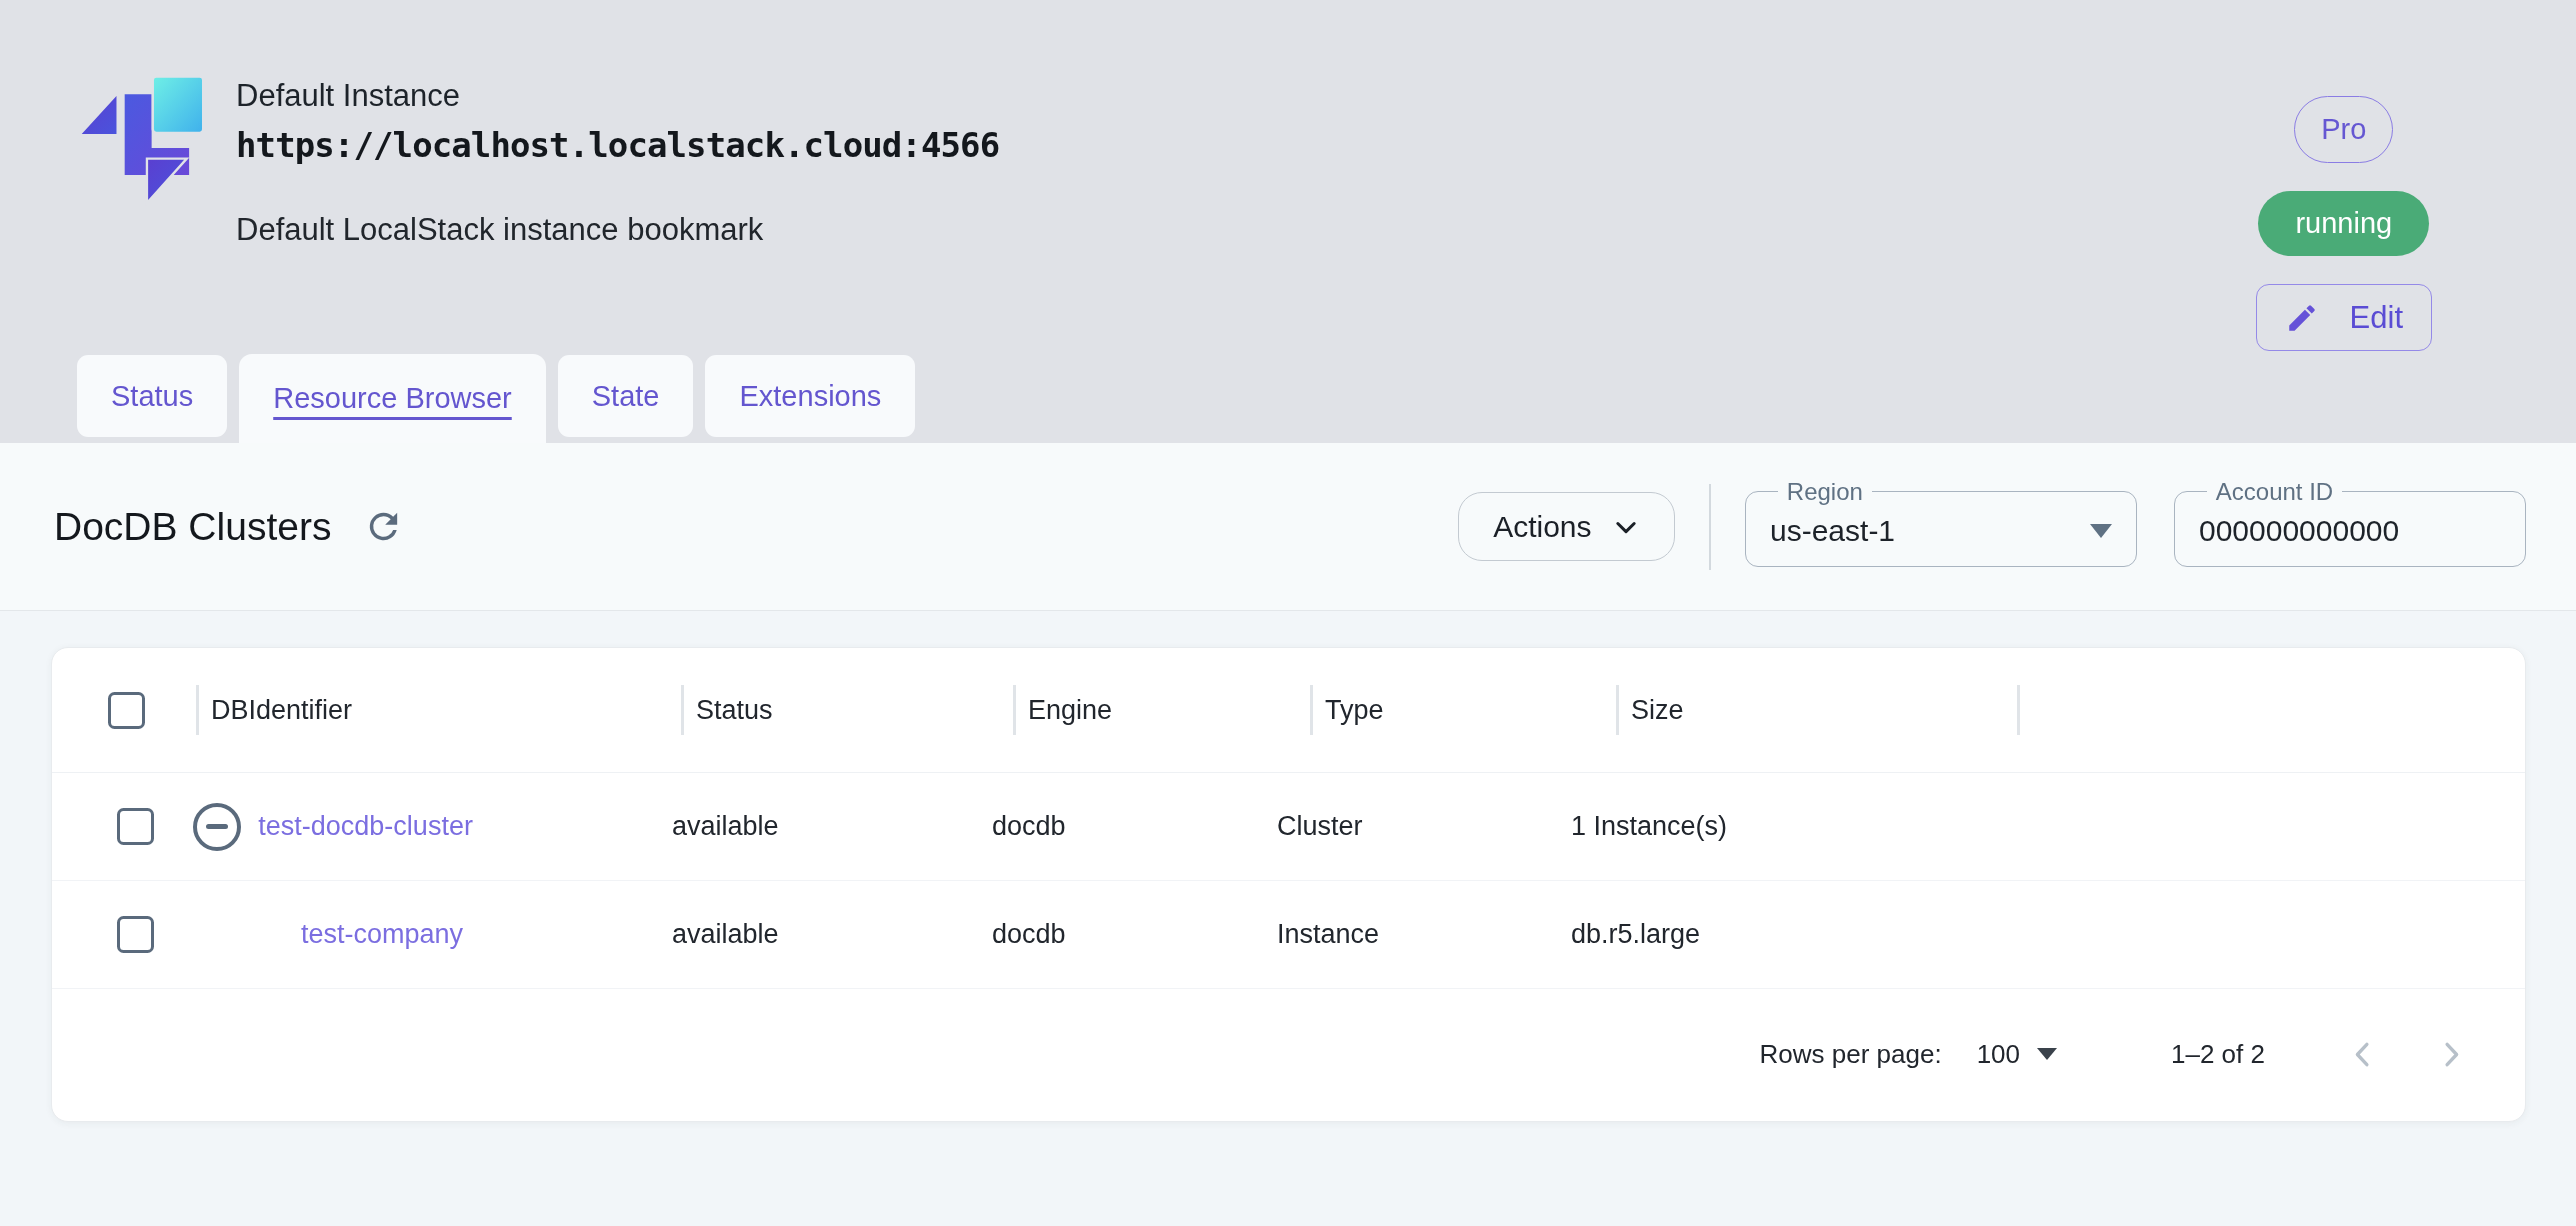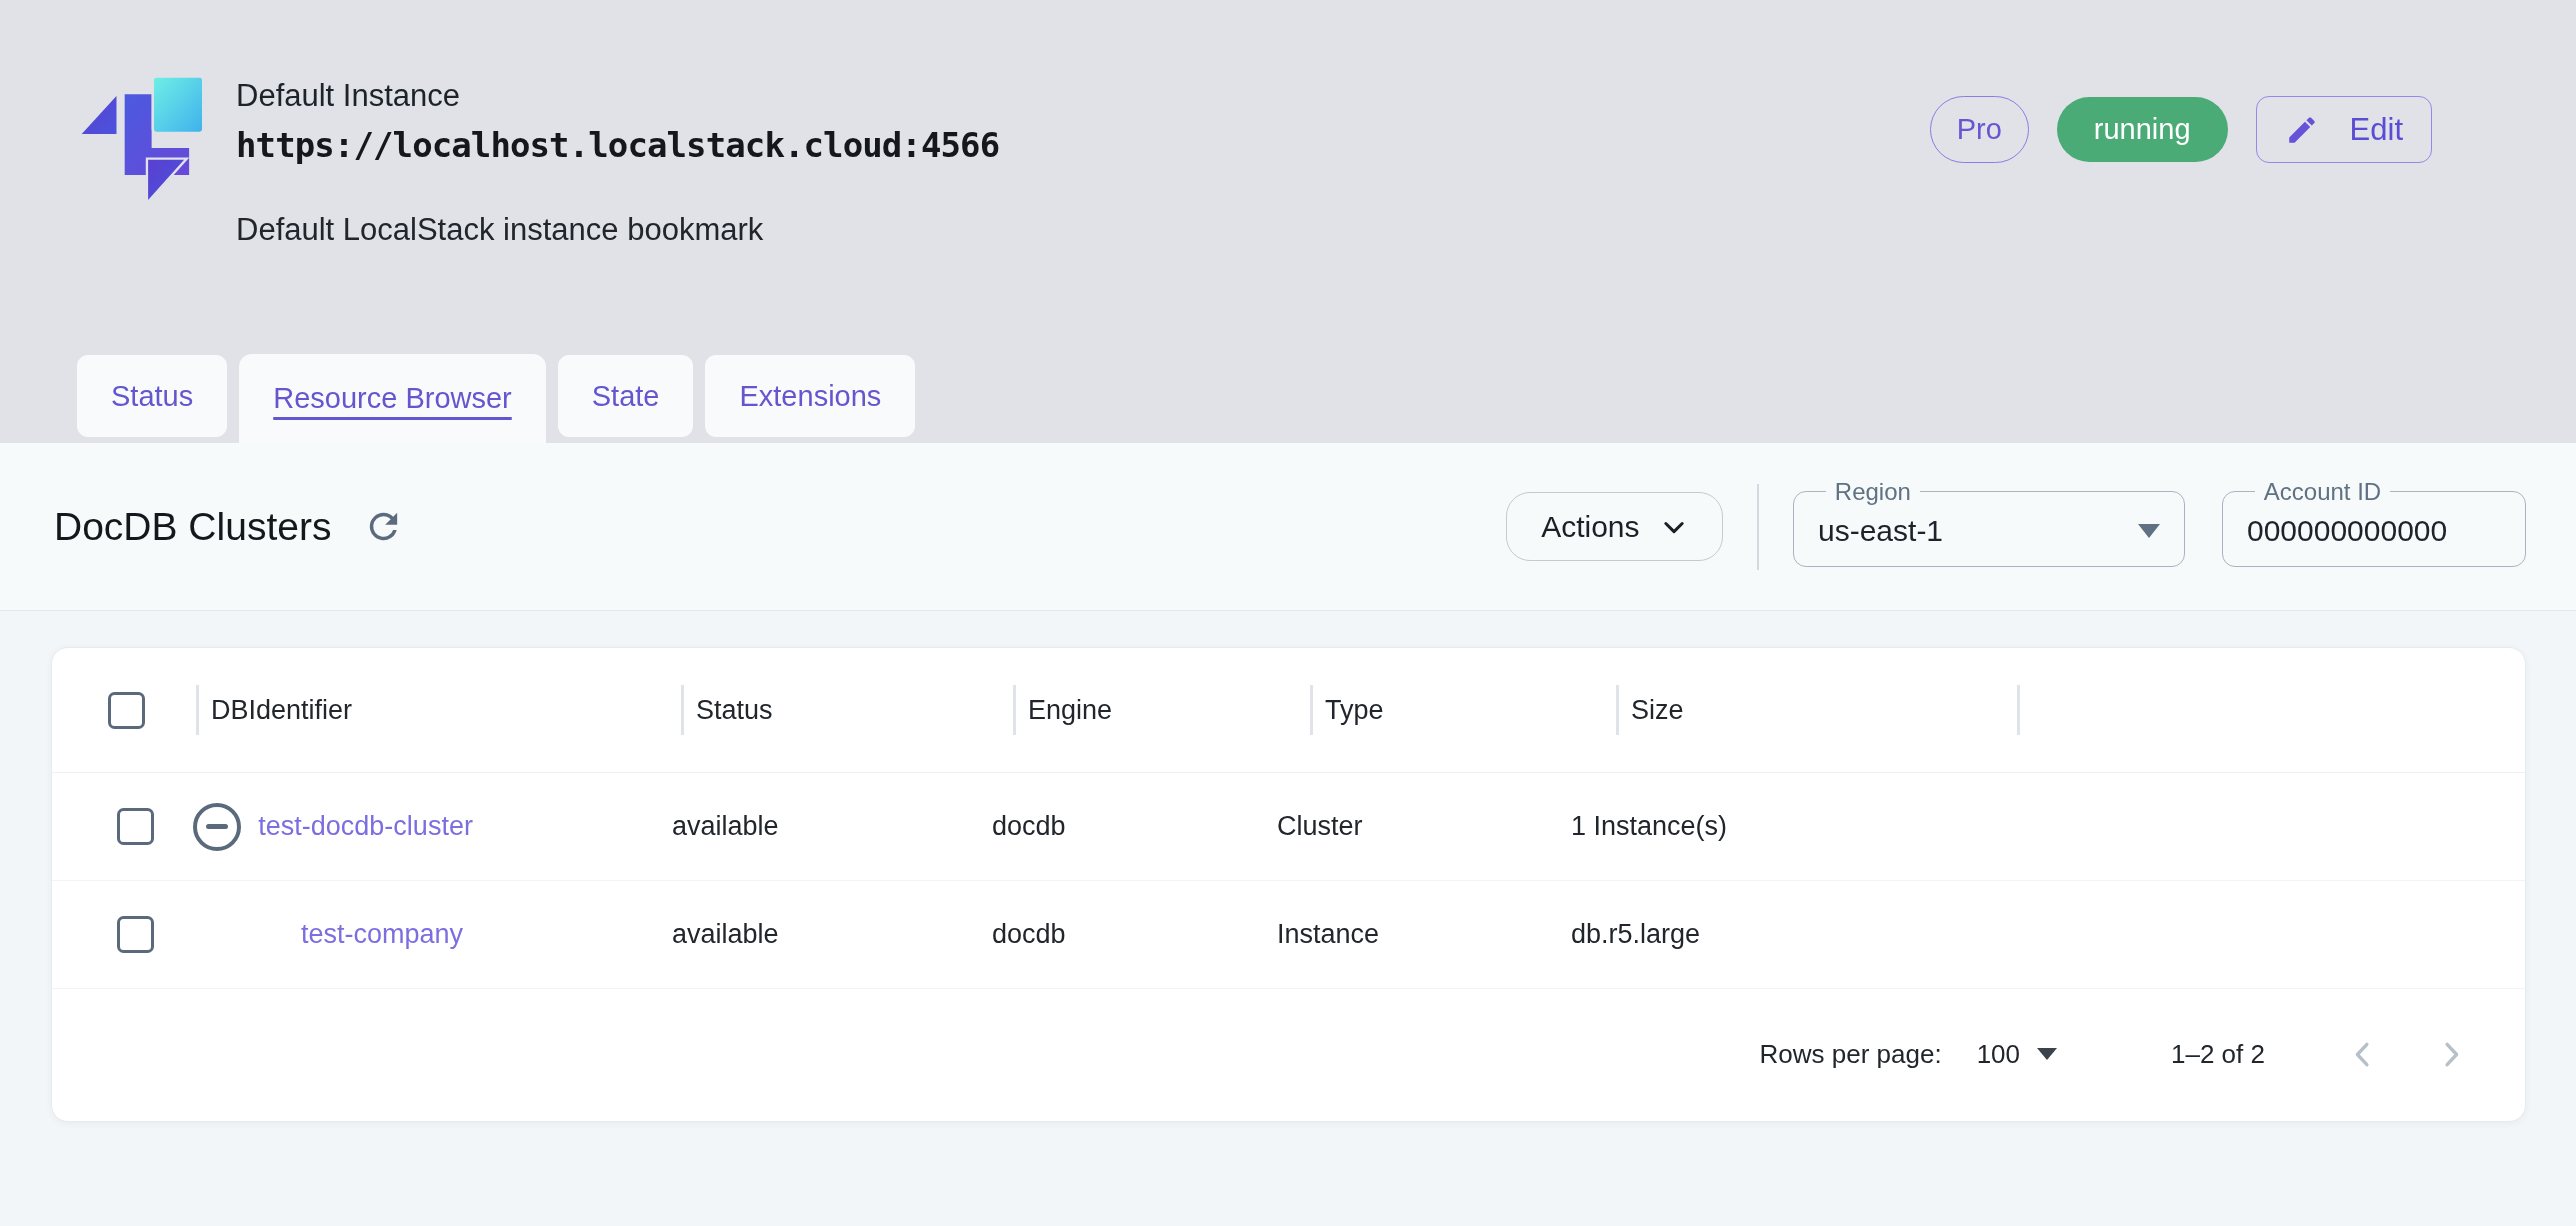--- a/index.html
+++ b/index.html
@@ -13,21 +13,21 @@
 
   
   .top { position:relative; height:443px; background:#e0e2e7; }
   .top-row { display:flex; padding:76px 0 0 79px; }
   .logo { width:123px; height:130px; flex:0 0 auto; }
   .title-block { margin-left:34px; }
   .inst-title { font-size:31px; color:#1d232a; margin-top:1.9px; }
   .inst-url { font-family:"DejaVu Sans Mono","Liberation Mono",monospace; font-weight:700; font-size:34px; margin-top:11.2px; letter-spacing:-0.9px; color:#14181d; }
   .inst-sub { font-size:31px; margin-top:47px; color:#21262c; }
 
-  .badges { position:absolute; top:96px; right:144px; display:flex; align-items:center; gap:28px; }
+  .badges { position:absolute; top:96px; right:144px; display:flex; align-items:center; gap:28px;flex-direction:column; }
   .chip-pro {
     height:67px; padding:0 26px; display:flex; align-items:center; justify-content:center;
     border:1.9px solid #8a7ce4; border-radius:37px; color:#6557d2; font-size:29px; background:transparent;
   }
   .chip-running {
     height:65px; padding:0 37px; display:flex; align-items:center; justify-content:center;
     border-radius:34px; background:#4aab77; color:#ffffff; font-size:29px;
   }
   .btn-edit {
     height:67px; padding:0 28px; display:flex; align-items:center; gap:31px;
@@ -61,21 +61,21 @@
     font-size:30px; font-weight:500; color:#1b2027; font-family:inherit; cursor:pointer;
   }
   .v-divider { width:1.9px; height:86px; background:#d3d9de; margin:0 34px; }
   fieldset.field {
     border:1.9px solid #a9b4c0; border-radius:13px; height:80px;
     display:flex; align-items:center; justify-content:space-between;
     padding:0 24px; background:transparent;
   }
   fieldset.field legend { font-size:24px; color:#5f7183; padding:0 9.3px; margin-left:7.5px; line-height:9.3px; }
   .field-region { width:392px; cursor:pointer; }
-  .field-account { width:304px; margin-left:37px; }
+  .field-account { width:352px; margin-left:37px; }
   .field-value { font-size:30px; color:#1d232a; }
   .tri-down { width:0; height:0; border-left:11.2px solid transparent; border-right:11.2px solid transparent; border-top:14px solid #5f7183; }
   .account-input {
     width:100%; border:none; outline:none; background:transparent;
     font-family:inherit; font-size:30px; color:#1d232a; padding:0;
   }
 
   
   .main { padding:36px 50px 0 51px; }
   .card {

